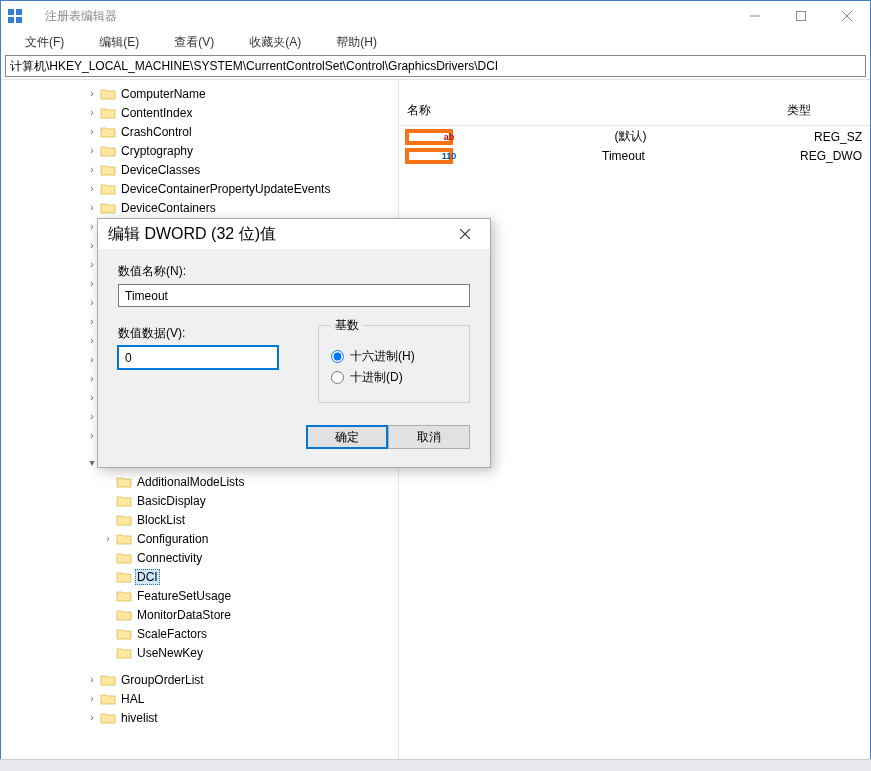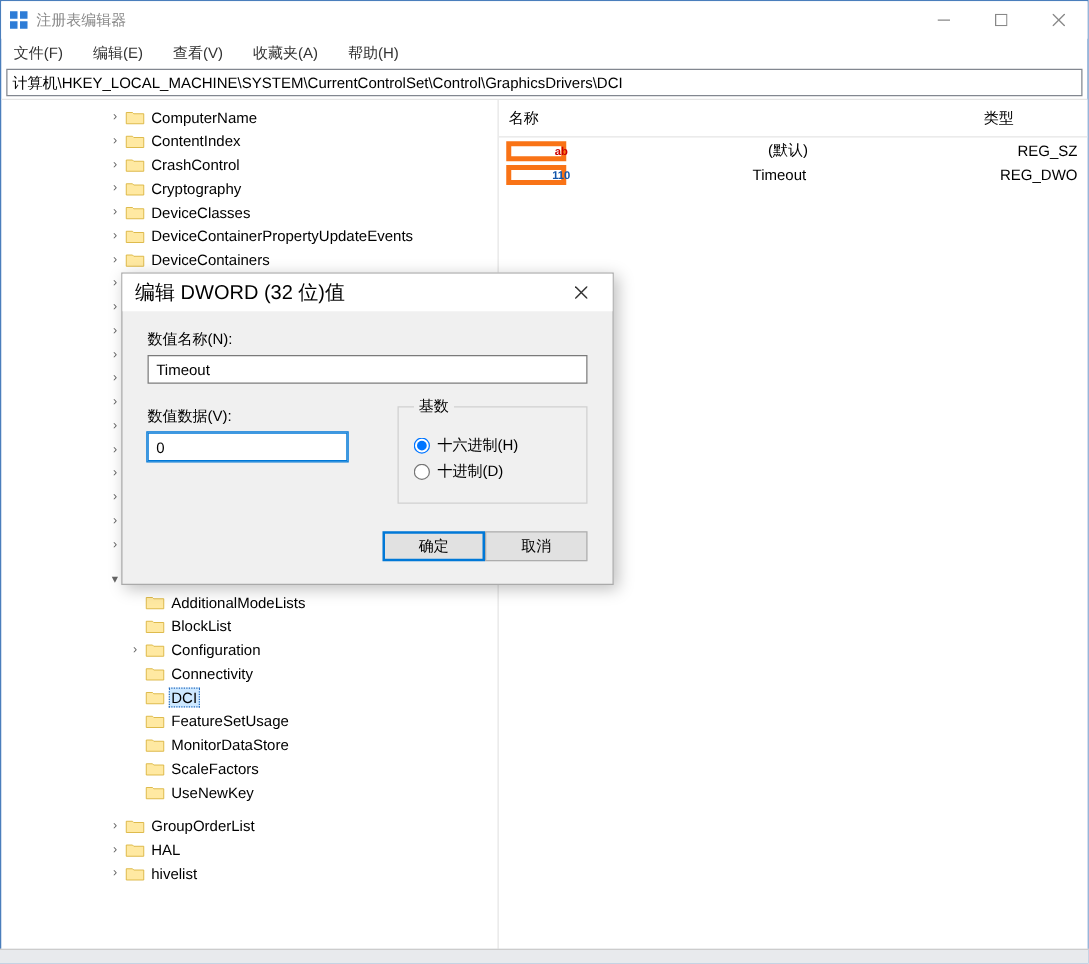--- a/index.html
+++ b/index.html
@@ -20,20 +20,21 @@
       display: flex;
       flex-direction: column;
     }
     .titlebar {
       height: 30px;
       background: #fff;
       display: flex;
       align-items: center;
       padding-left: 6px;
       color: #999;
+      gap: 16px;
     }
     .titlebar-icon {
       width: 16px;
       height: 16px;
       margin-right: 6px;
       display: inline-flex;
       align-items: center;
       justify-content: center;
     }
     .title-text { flex: 1; color: #888; font-size: 12px; }
@@ -44,22 +45,22 @@
       display: flex;
       align-items: center;
       justify-content: center;
       color: #888;
       cursor: default;
     }
     .menubar {
       height: 22px;
       display: flex;
       align-items: center;
-      padding-left: 4px;
-      gap: 12px;
+      padding-left: 18px;
+      gap: 23px;
       color: #333;
     }
     .menu-item { padding: 2px 6px; cursor: default; font-size: 12px; }
     .address-bar {
       height: 22px;
       border: 1px solid #828790;
       margin: 2px 4px;
       display: flex;
       align-items: center;
       padding: 0 4px;
@@ -81,20 +82,21 @@
     .list-panel {
       flex: 1;
       overflow: auto;
       background: #fff;
     }
     .list-header {
       display: flex;
       border-bottom: 1px solid #e5e5e5;
       padding: 4px 0;
       font-size: 12px;
+      margin-top: 16px;
     }
     .list-header-col { padding: 2px 8px; }
     .col-name { width: 380px; }
     .list-row {
       display: flex;
       align-items: center;
       padding: 1px 0;
       font-size: 12px;
     }
     .list-row .cell { padding: 1px 8px; text-align: center; }
@@ -352,20 +354,27 @@
       <div class="tree" id="tree-mid">
           <div class="tree-node indent-1">
             <span class="tree-expander">▾</span>
           </div>
           <div class="tree-node indent-2">
             <span class="tree-expander"></span>
             <span class="tree-folder"><svg class="folder-svg" viewBox="0 0 16 14">
                 <path d="M1 3 L1 12 L15 12 L15 4 L7 4 L6 3 Z" fill="#ffe9a2" stroke="#d9b23a" stroke-width="0.7"></path>
               </svg></span>
             <span class="tree-label">AdditionalModeLists</span>
+          </div>
+          <div class="tree-node indent-2">
+            <span class="tree-expander"></span>
+            <span class="tree-folder"><svg class="folder-svg" viewBox="0 0 16 14">
+                <path d="M1 3 L1 12 L15 12 L15 4 L7 4 L6 3 Z" fill="#ffe9a2" stroke="#d9b23a" stroke-width="0.7"></path>
+              </svg></span>
+            <span class="tree-label">BasicDisplay</span>
           </div>
           <div class="tree-node indent-2">
             <span class="tree-expander"></span>
             <span class="tree-folder"><svg class="folder-svg" viewBox="0 0 16 14">
                 <path d="M1 3 L1 12 L15 12 L15 4 L7 4 L6 3 Z" fill="#ffe9a2" stroke="#d9b23a" stroke-width="0.7"></path>
               </svg></span>
             <span class="tree-label">BlockList</span>
           </div>
           <div class="tree-node indent-2">
             <span class="tree-expander">›</span>

